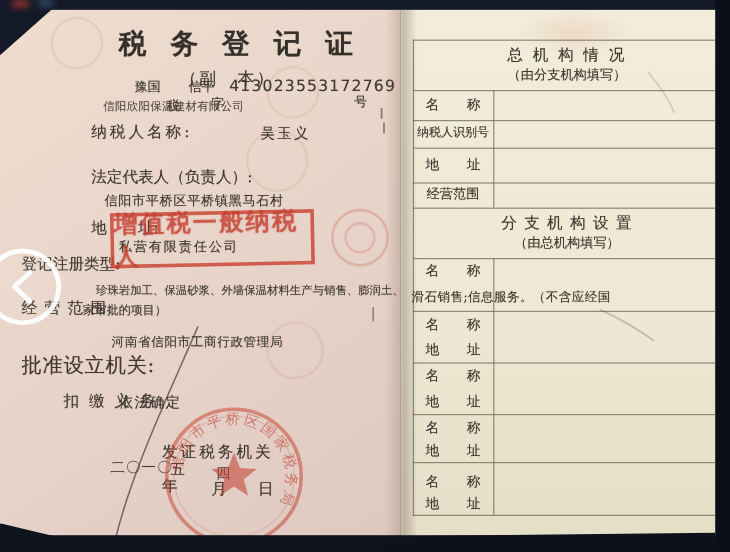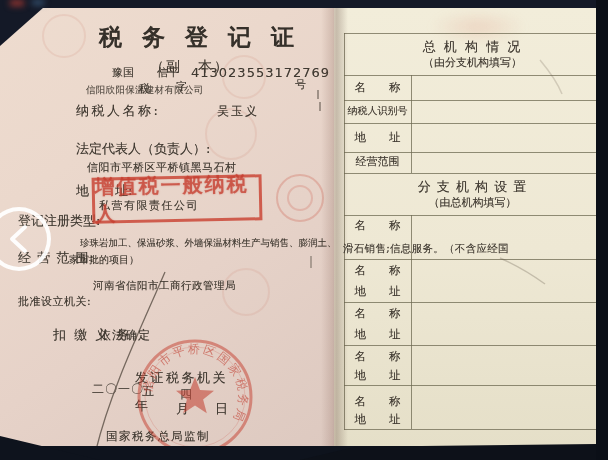--- a/index.html
+++ b/index.html
@@ -59,34 +59,33 @@
   <div class="t" style="left:76px;top:184px;font-size:13px;">地　　址:</div>
 
   <div class="t" style="left:18px;top:214px;font-size:13px;">登记注册类型:</div>
   <div class="t" style="left:99px;top:200px;font-size:11px;letter-spacing:1.5px;">私营有限责任公司</div>
 
   <div class="t" style="left:80px;top:238px;font-size:9.5px;">珍珠岩加工、保温砂浆、外墙保温材料生产与销售、膨润土、</div>
   <div class="t" style="left:18px;top:251px;font-size:13px;letter-spacing:1px;">经 营 范 围:</div>
   <div class="t" style="left:69px;top:254px;font-size:10px;">家审批的项目）</div>
 
   <div class="t" style="left:93px;top:280px;font-size:10.5px;letter-spacing:.5px;font-family:Liberation Mono, monospace;">河南省信阳市工商行政管理局</div>
-  <div class="t" style="left:18px;top:296px;font-size:11px;letter-spacing:.5px;">批准设立机关:</div>
+  <div class="t" style="left:18px;top:296px;font-size:17px;letter-spacing:.5px;">批准设立机关:</div>
 
   <div class="t" style="left:18px;top:328px;font-size:13px;letter-spacing:2px;margin-left:35px;">扣 缴 义 务:</div>
   <div class="t" style="left:99px;top:329px;font-size:12px;letter-spacing:1px;">依法确定</div>
 
   <div class="t" style="left:135px;top:371px;font-size:13px;letter-spacing:2.5px;">发证税务机关</div>
   <div class="t" style="left:92px;top:383px;font-size:12px;letter-spacing:1px;">二〇一〇</div>
   <div class="t" style="left:142px;top:385px;font-size:12px;">五</div>
   <div class="t" style="left:180px;top:388px;font-size:12px;opacity:.85;">四</div>
   <div class="t" style="left:135px;top:399px;font-size:13px;">年</div>
   <div class="t" style="left:176px;top:402px;font-size:13px;">月</div>
   <div class="t" style="left:215px;top:402px;font-size:13px;">日</div>
 
-  <div class="t" style="left:106px;top:430px;font-size:11.5px;letter-spacing:1.5px;">国家税务总局监制</div>
 
   <div id="vat-stamp">
       <span>增值税一般纳税人</span>
     </div>
   <div class="abs" style="left:276px;top:174px;width:44px;height:44px;border:2px solid rgba(206,96,80,.3);border-radius:50%;"></div>
   <div class="abs" style="left:287px;top:185px;width:22px;height:22px;border:2px solid rgba(206,96,80,.25);border-radius:50%;"></div>
 
   <svg class="abs" style="left:129px;top:333px;z-index:8;" width="132" height="130" viewBox="0 0 132 130">
     <circle cx="66" cy="64" r="56" fill="none" stroke="rgba(199,72,58,.55)" stroke-width="3"></circle>
     <circle cx="66" cy="64" r="50" fill="none" stroke="rgba(199,72,58,.2)" stroke-width="1"></circle>

